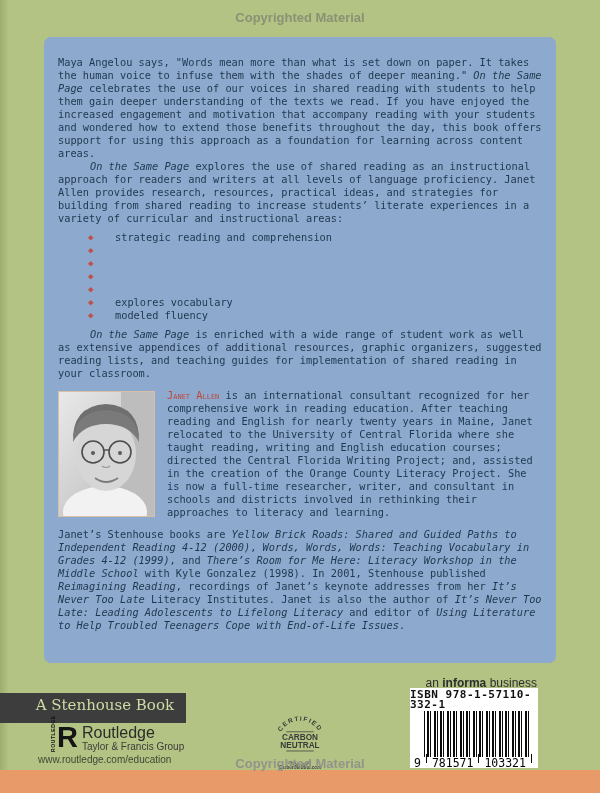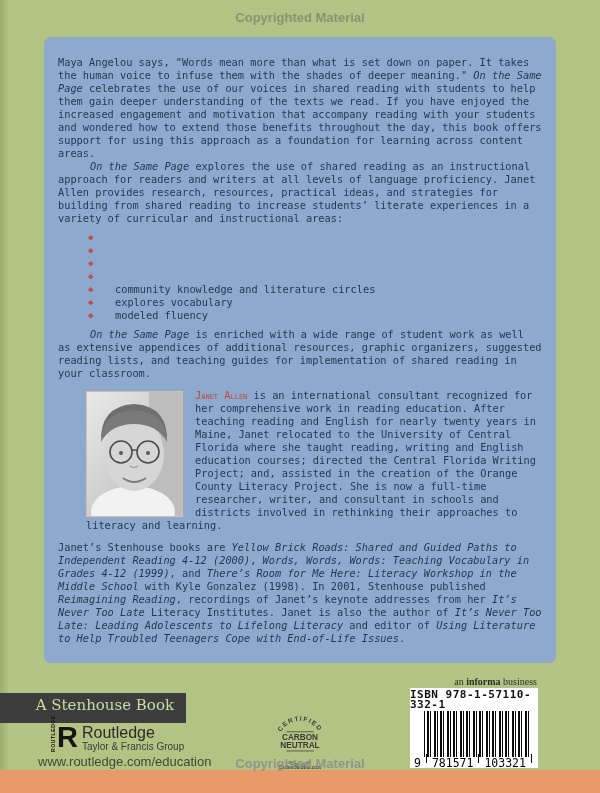--- a/index.html
+++ b/index.html
@@ -23,26 +23,26 @@
   .indent{text-indent:32px;}
   .seg-i{font-style:italic;}
   .seg-b{font-weight:bold;}
   .seg-name{color:#c0493c;font-variant:small-caps;}
 
   ul.bullets{list-style:none;margin:6px 0 6px 0;padding:0;}
   ul.bullets li{display:flex;align-items:center;line-height:13px;}
   .diamond{display:inline-block;width:27px;margin-left:30px;color:#c0504a;font-size:9px;flex:0 0 27px;}
 
   .para-enriched{margin-bottom:9px !important;}
-  .bio{overflow:hidden;margin-bottom:9px;margin-left:28px;}
+  .bio{overflow:hidden;margin-bottom:9px;}
   .photo{float:left;width:95px;height:124px;margin:2px 12px 0 0;border:1px solid #d8bfa8;background:#cfcfcf;}
 
   
-  .informa{position:absolute;top:676px;right:63px;font-family:Liberation Serif, serif;
-    font-size:10px;color:#2e2e2e;}
+  .informa{position:absolute;top:676px;right:63px;font-family:Liberation Sans, sans-serif;
+    font-size:12px;color:#2e2e2e;}
   .barcode-box{position:absolute;left:410px;top:688px;width:128px;height:80px;background:#fff;
     box-sizing:border-box;padding-top:2px;z-index:2;}
   .isbn-line{text-align:left;font-size:11px;letter-spacing:0.5px;color:#111;line-height:10px;font-weight:bold;}
   .bars{height:46px;margin:1px 7px 0 14px;
     background:repeating-linear-gradient(90deg,#0a0a0a 0 1px,#fff 1px 3px,#0a0a0a 3px 5px,#fff 5px 6px,#0a0a0a 6px 7px,#fff 7px 10px,#0a0a0a 10px 12px,#fff 12px 13px);}
   .digits{display:flex;justify-content:space-between;align-items:flex-start;
     padding:0 6px 0 4px;font-size:11.5px;color:#000;line-height:13px;}
   .guard{display:inline-block;width:1px;height:9px;background:#0a0a0a;margin-top:-3px;}
 
   .stenhouse-bar{position:absolute;left:0;top:693px;width:186px;height:30px;background:#3d3d3d;
@@ -50,52 +50,52 @@
     line-height:25px;text-align:right;padding-right:12px;box-sizing:border-box;}
   .routledge{position:absolute;left:50px;top:722px;display:flex;align-items:flex-start;
     font-family:"Liberation Sans",sans-serif;color:#1c1c1c;}
   .r-vert{writing-mode:vertical-rl;transform:rotate(180deg);font-size:5px;font-weight:bold;
     letter-spacing:0.6px;height:28px;margin-top:2px;color:#111;}
   .r-big{font-size:29px;font-weight:800;line-height:30px;margin:0 4px 0 1px;color:#151515;}
   .r-col{padding-top:2px;}
   .r-name{font-size:16px;color:#2b2b2b;line-height:17px;}
   .r-tag{font-size:10px;color:#3c3c3c;}
   .r-url{position:absolute;left:38px;top:754px;font-family:"Liberation Sans",sans-serif;
-    font-size:13px;color:#3f4636;}
+    font-size:10px;color:#3f4636;}
 
   .carbon{position:absolute;left:268px;top:708px;z-index:2;}
   .strip{position:absolute;left:0;bottom:0;width:100%;height:23px;background:#e89a68;}
 </style>
 </head>
 <body>
 
 <div class="spine-shade"></div>
 
 <div class="copy-top">Copyrighted Material</div>
 
 <div class="panel">
   <p><span>Maya Angelou says, "Words mean more than what is set down on paper. It takes the human voice to infuse them with the shades of deeper meaning." </span><span class="seg-i">On the Same Page</span><span> celebrates the use of our voices in shared reading with students to help them gain deeper understanding of the texts we read. If you have enjoyed the increased engagement and motivation that accompany reading with your students and wondered how to extend those benefits throughout the day, this book offers support for using this approach as a foundation for learning across content areas.</span></p>
   <p class="indent"><span class="seg-i">On the Same Page</span><span> explores the use of shared reading as an instructional approach for readers and writers at all levels of language proficiency. Janet Allen provides research, resources, practical ideas, and strategies for building from shared reading to increase students’ literate experiences in a variety of curricular and instructional areas:</span></p>
 
   <ul class="bullets">
     <li>
       <span class="diamond">◆</span>
+      <span>strategic reading and comprehension</span>
       </li>
     <li>
       <span class="diamond">◆</span>
       </li>
     <li>
       <span class="diamond">◆</span>
       </li>
     <li>
       <span class="diamond">◆</span>
       </li>
     <li>
       <span class="diamond">◆</span>
-      <span>community knowledge and literature circles</span>
       </li>
     <li>
       <span class="diamond">◆</span>
       <span>explores vocabulary</span>
       </li>
     <li>
       <span class="diamond">◆</span>
       <span>modeled fluency</span>
       </li>
   </ul>

